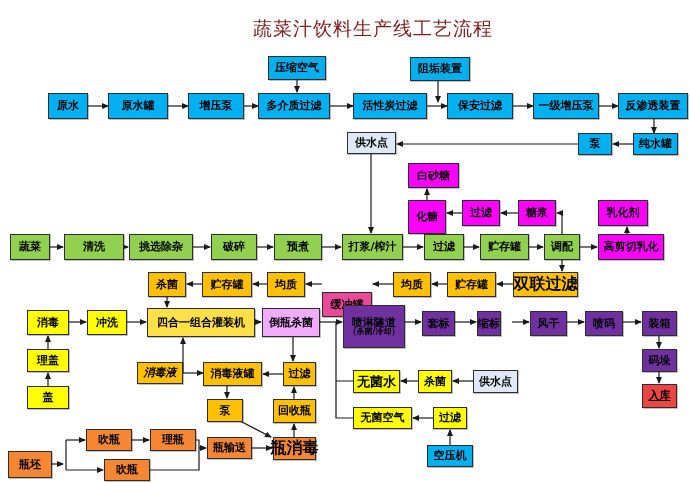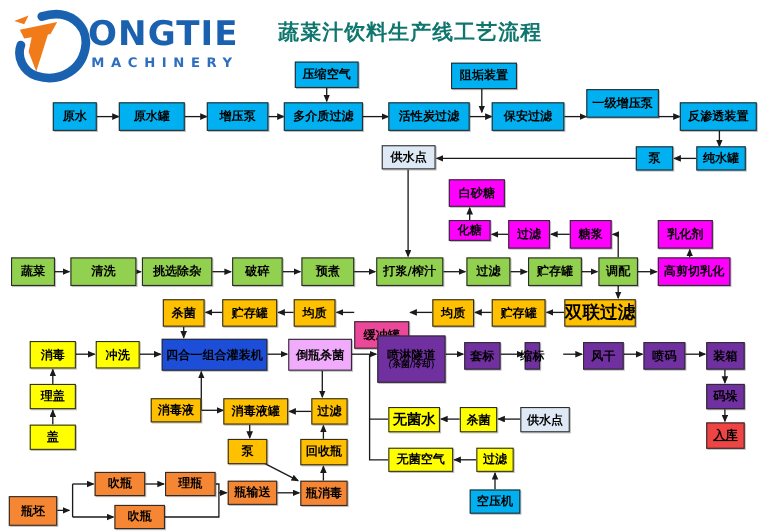--- a/index.html
+++ b/index.html
@@ -8,50 +8,38 @@
     font-family:"DejaVu Sans","Liberation Sans",sans-serif;
   }
   
   .logo{position:absolute;left:10px;top:6px;width:220px;height:80px;display:flex;align-items:flex-start;}
   .logo-emblem{flex:0 0 auto;}
   .logo-textblock{margin-left:-4px;margin-top:10px;}
   .logo-word{font-size:31px;font-weight:bold;color:#1A62B0;letter-spacing:1px;line-height:1;}
   .logo-sub{font-size:12px;font-weight:bold;color:#2F6EBF;letter-spacing:6px;margin-top:3px;padding-left:3px;}
   
   .page-title{
-    position:absolute;left:253px;top:16px;font-size:19px;font-weight:bold;color:#0f766e;
+    position:absolute;left:253px;top:16px;font-size:19px;font-weight:normal;color:#7f1d1d;
     letter-spacing:1px;white-space:nowrap;
   }
   
   .node{
     position:absolute;box-sizing:border-box;border:1px solid #2d2d2d;
     display:flex;flex-direction:column;align-items:center;justify-content:center;
     font-weight:bold;color:#000;text-align:center;line-height:1.05;white-space:nowrap;
     box-shadow:1px 1px 0 rgba(0,0,0,0.25);
   }
   .node .sub{font-size:8px;font-weight:bold;}
   #edges{position:absolute;left:0;top:0;pointer-events:none;}
 </style>
 </head>
 <body>
 
 <div class="stage">
 
-  <div class="logo">
-    <svg class="logo-emblem" width="74" height="74" viewBox="0 0 74 74">
-      <path d="M28,9 C53,1 69,17 68,34 C66,57 45,70 23,63 C11,59 5,46 9,35" fill="none" stroke="#1A62B0" stroke-width="8" stroke-linecap="round"></path>
-      <polygon points="8,21 42,14 36,25 12,29" fill="#F07B18"></polygon>
-      <polygon points="19,27 34,24 23,59 16,41" fill="#F07B18"></polygon>
-      <polygon points="3,13 16,8 12,16" fill="#F07B18"></polygon>
-    </svg>
-    <div class="logo-textblock">
-      <div class="logo-word">ONGTIE</div>
-      <div class="logo-sub">MACHINERY</div>
-    </div>
-  </div>
 
   <div class="page-title">蔬菜汁饮料生产线工艺流程</div>
 
   <svg id="edges" width="690" height="483" viewBox="0 0 690 483">
     <defs>
       <marker id="ah" markerWidth="7" markerHeight="7" refX="6" refY="3" orient="auto" markerUnits="userSpaceOnUse">
         <path d="M0,0 L7,3 L0,6 Z" fill="#1a1a1a"></path>
       </marker>
     </defs>
   <polyline points="88,106 108,106" fill="none" stroke="#1a1a1a" stroke-width="1.2" marker-end="url(#ah)"></polyline>
@@ -144,39 +132,39 @@
       </div>
       <div class="node" style="left: 353px; top: 93px; width: 74px; height: 26px; background: rgb(0, 176, 240);">
         <span style="font-size: 11px;">活性炭过滤</span>
       </div>
       <div class="node" style="left: 410px; top: 57px; width: 60px; height: 24px; background: rgb(0, 176, 240);">
         <span style="font-size: 11px;">阻垢装置</span>
       </div>
       <div class="node" style="left: 447px; top: 93px; width: 66px; height: 26px; background: rgb(0, 176, 240);">
         <span style="font-size: 11px;">保安过滤</span>
       </div>
-      <div class="node" style="left: 533px; top: 81px; width: 66px; height: 26px; background: rgb(0, 176, 240);">
+      <div class="node" style="left: 533px; top: 93px; width: 66px; height: 26px; background: rgb(0, 176, 240);">
         <span style="font-size: 11px;">一级增压泵</span>
       </div>
       <div class="node" style="left: 618px; top: 93px; width: 70px; height: 26px; background: rgb(0, 176, 240);">
         <span style="font-size: 11px;">反渗透装置</span>
       </div>
       <div class="node" style="left: 578px; top: 133px; width: 34px; height: 22px; background: rgb(0, 176, 240);">
         <span style="font-size: 11px;">泵</span>
       </div>
       <div class="node" style="left: 633px; top: 133px; width: 45px; height: 22px; background: rgb(0, 176, 240);">
         <span style="font-size: 11px;">纯水罐</span>
       </div>
       <div class="node" style="left: 347px; top: 132px; width: 49px; height: 22px; background: rgb(222, 233, 245);">
         <span style="font-size: 11px;">供水点</span>
       </div>
       <div class="node" style="left: 408px; top: 163px; width: 51px; height: 25px; background: rgb(255, 0, 255);">
         <span style="font-size: 11px;">白砂糖</span>
       </div>
-      <div class="node" style="left: 408px; top: 200px; width: 38px; height: 19px; background: rgb(255, 0, 255);">
+      <div class="node" style="left: 408px; top: 200px; width: 38px; height: 34px; background: rgb(255, 0, 255);">
         <span style="font-size: 11px;">化糖</span>
       </div>
       <div class="node" style="left: 462px; top: 200px; width: 38px; height: 26px; background: rgb(255, 0, 255);">
         <span style="font-size: 11px;">过滤</span>
       </div>
       <div class="node" style="left: 518px; top: 200px; width: 38px; height: 26px; background: rgb(255, 0, 255);">
         <span style="font-size: 11px;">糖浆</span>
       </div>
       <div class="node" style="left: 598px; top: 200px; width: 50px; height: 26px; background: rgb(255, 0, 255);">
         <span style="font-size: 11px;">乳化剂</span>
@@ -231,34 +219,34 @@
       </div>
       <div class="node" style="left: 148px; top: 272px; width: 38px; height: 25px; background: rgb(255, 192, 0);">
         <span style="font-size: 11px;">杀菌</span>
       </div>
       <div class="node" style="left: 27px; top: 310px; width: 42px; height: 25px; background: rgb(255, 255, 0);">
         <span style="font-size: 11px;">消毒</span>
       </div>
       <div class="node" style="left: 87px; top: 310px; width: 40px; height: 25px; background: rgb(255, 255, 0);">
         <span style="font-size: 11px;">冲洗</span>
       </div>
-      <div class="node" style="left: 147px; top: 308px; width: 96px; height: 29px; background: #1d4ed8;">
+      <div class="node" style="left: 147px; top: 308px; width: 108px; height: 29px; background: #fde047;">
         <span style="font-size: 11px;">四合一组合灌装机</span>
       </div>
       <div class="node" style="left: 262px; top: 308px; width: 58px; height: 29px; background: #f0abfc;">
         <span style="font-size: 11px;">倒瓶杀菌</span>
       </div>
       <div class="node" style="left: 343px; top: 305px; width: 62px; height: 43px; background: rgb(112, 48, 160);">
         <span style="font-size: 11px;">喷淋隧道</span>
         <span class="sub">（杀菌/冷却）</span>
       </div>
       <div class="node" style="left: 422px; top: 311px; width: 33px; height: 25px; background: rgb(112, 48, 160);">
         <span style="font-size: 11px;">套标</span>
       </div>
-      <div class="node" style="left: 477px; top: 311px; width: 14px; height: 25px; background: rgb(112, 48, 160);">
+      <div class="node" style="left: 477px; top: 311px; width: 24px; height: 25px; background: rgb(112, 48, 160);">
         <span style="font-size: 11px;">缩标</span>
       </div>
       <div class="node" style="left: 530px; top: 311px; width: 37px; height: 25px; background: rgb(112, 48, 160);">
         <span style="font-size: 11px;">风干</span>
       </div>
       <div class="node" style="left: 585px; top: 311px; width: 38px; height: 25px; background: rgb(112, 48, 160);">
         <span style="font-size: 11px;">喷码</span>
       </div>
       <div class="node" style="left: 642px; top: 311px; width: 35px; height: 25px; background: rgb(112, 48, 160);">
         <span style="font-size: 11px;">装箱</span>
@@ -268,40 +256,40 @@
       </div>
       <div class="node" style="left: 642px; top: 384px; width: 35px; height: 24px; background: #ef4444; text-decoration: underline;">
         <span style="font-size: 11px;">入库</span>
       </div>
       <div class="node" style="left: 27px; top: 349px; width: 42px; height: 23px; background: rgb(255, 255, 0);">
         <span style="font-size: 11px;">理盖</span>
       </div>
       <div class="node" style="left: 27px; top: 386px; width: 42px; height: 23px; background: rgb(255, 255, 0);">
         <span style="font-size: 11px;">盖</span>
       </div>
-      <div class="node" style="left: 137px; top: 362px; width: 46px; height: 22px; background: rgb(255, 192, 0);">
+      <div class="node" style="left: 137px; top: 362px; width: 46px; height: 22px; background: rgb(255, 192, 0); font-style: italic;">
         <span style="font-size: 11px;">消毒液</span>
       </div>
       <div class="node" style="left: 203px; top: 362px; width: 59px; height: 24px; background: rgb(255, 192, 0);">
         <span style="font-size: 11px;">消毒液罐</span>
       </div>
       <div class="node" style="left: 283px; top: 362px; width: 33px; height: 24px; background: rgb(255, 192, 0);">
         <span style="font-size: 11px;">过滤</span>
       </div>
       <div class="node" style="left: 207px; top: 399px; width: 36px; height: 23px; background: rgb(255, 192, 0);">
         <span style="font-size: 11px;">泵</span>
       </div>
       <div class="node" style="left: 273px; top: 399px; width: 43px; height: 24px; background: rgb(255, 192, 0);">
         <span style="font-size: 11px;">回收瓶</span>
       </div>
       <div class="node" style="left: 207px; top: 437px; width: 45px; height: 22px; background: rgb(245, 134, 52);">
         <span style="font-size: 11px;">瓶输送</span>
       </div>
       <div class="node" style="left: 273px; top: 437px; width: 43px; height: 23px; background: rgb(245, 134, 52);">
-        <span style="font-size: 11px;">瓶消毒</span>
+        <span style="font-size: 16px;">瓶消毒</span>
       </div>
       <div class="node" style="left: 8px; top: 451px; width: 44px; height: 27px; background: rgb(245, 134, 52);">
         <span style="font-size: 11px;">瓶坯</span>
       </div>
       <div class="node" style="left: 86px; top: 429px; width: 46px; height: 22px; background: rgb(245, 134, 52);">
         <span style="font-size: 11px;">吹瓶</span>
       </div>
       <div class="node" style="left: 150px; top: 429px; width: 46px; height: 22px; background: rgb(245, 134, 52);">
         <span style="font-size: 11px;">理瓶</span>
       </div>

